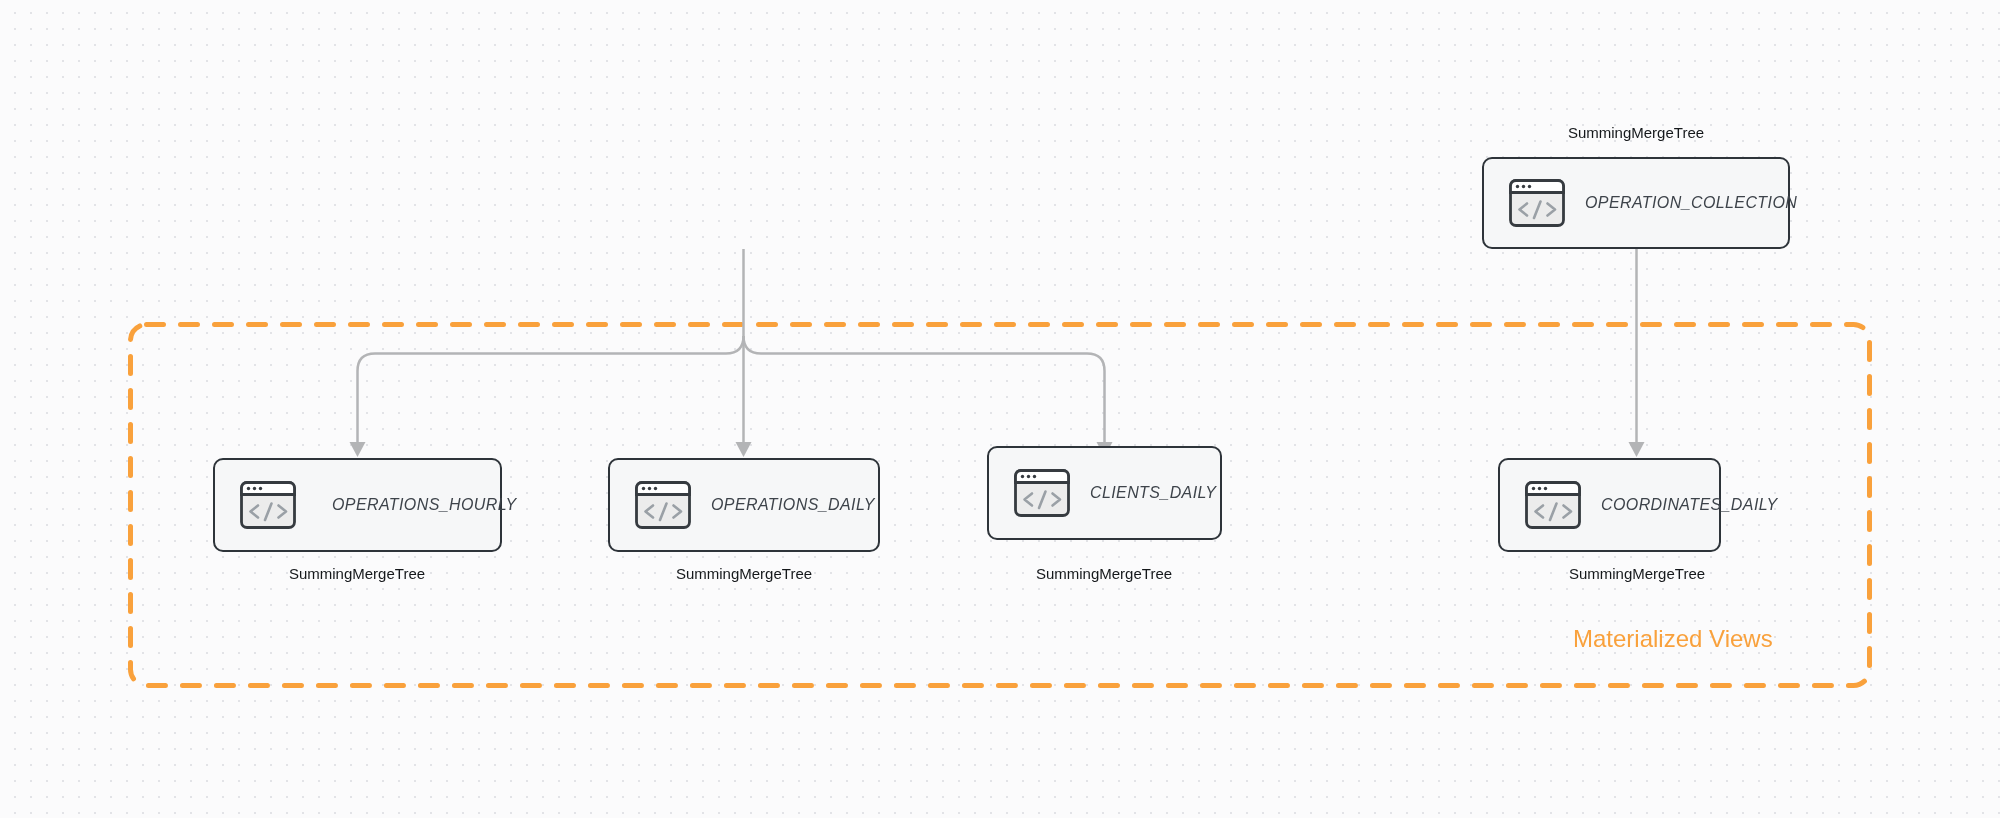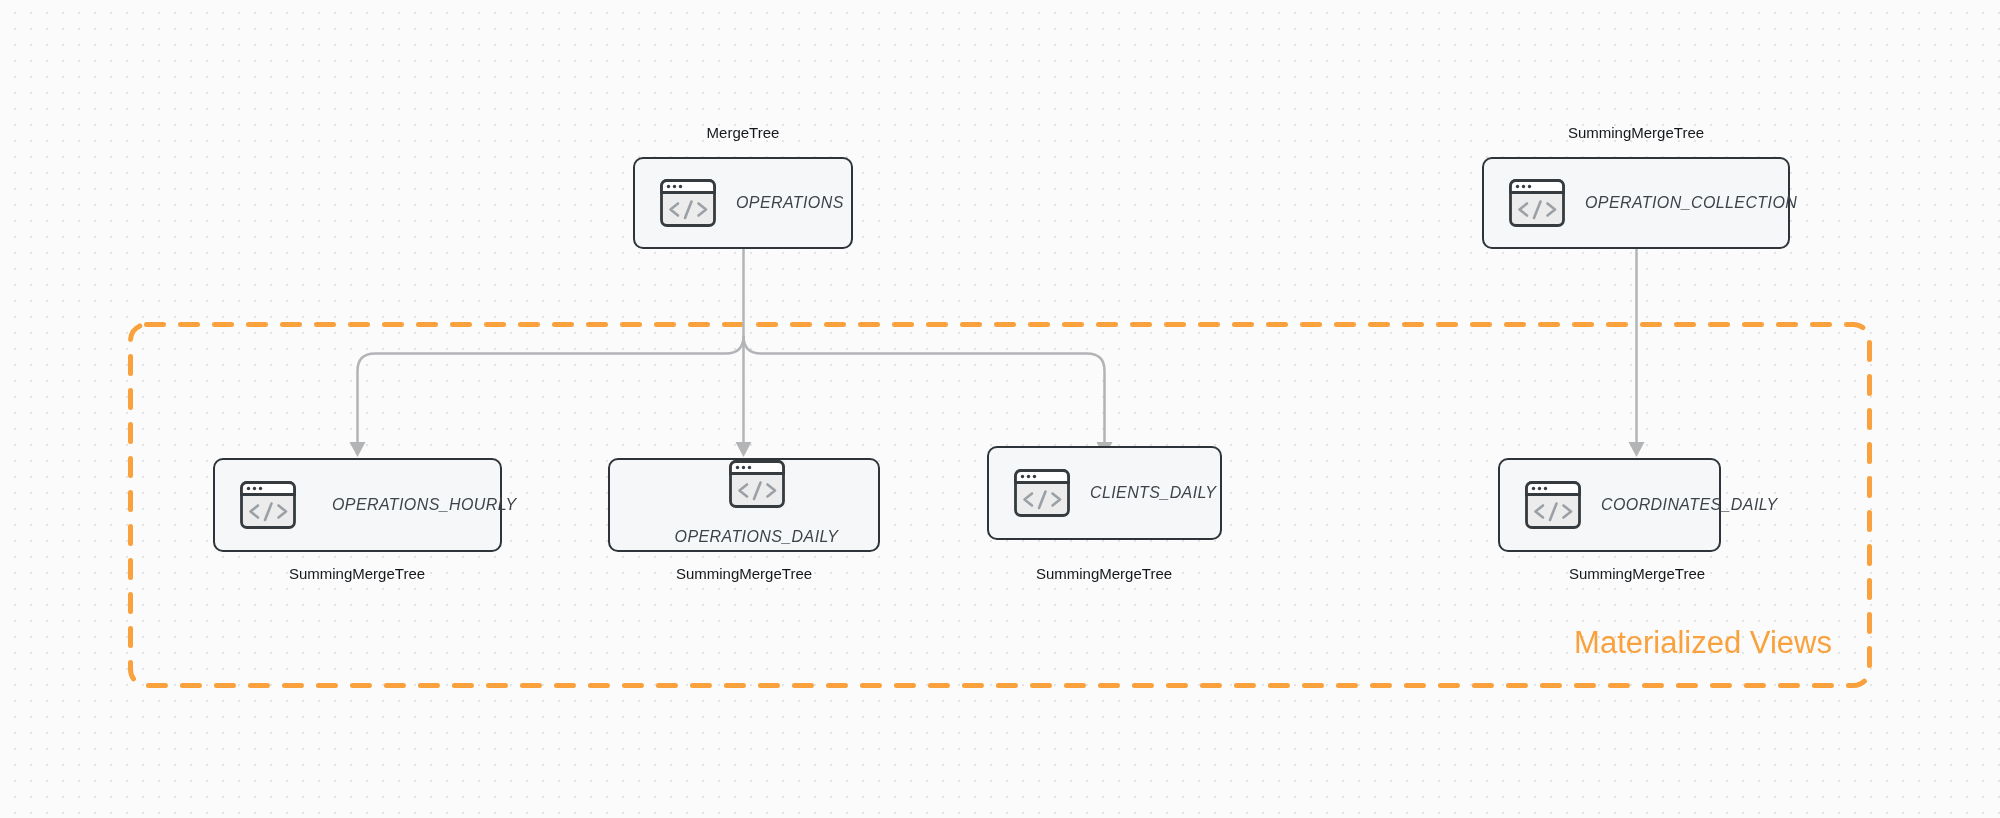--- a/index.html
+++ b/index.html
@@ -18,22 +18,22 @@
   }
   .node-title{
     font-style:italic;font-weight:500;color:#3d434a;
     font-size:16px;letter-spacing:0.4px;white-space:nowrap;
   }
   .engine-label{
     position:absolute;font-size:15px;color:#15181b;text-align:center;
     line-height:22px;height:22px;white-space:nowrap;
   }
   .group-label{
-    position:absolute;font-size:31px;font-weight:500;color:#f9a13c;
-    text-align:center;white-space:nowrap;
+    position:absolute;font-size:24px;font-weight:500;color:#f9a13c;
+    text-align:left;white-space:nowrap;
   }
   .node-icon{flex:0 0 auto;display:block;}
 </style>
 </head>
 <body>
 
 <div class="canvas">
 
   <svg class="overlay" width="2000" height="818" viewBox="0 0 2000 818">
 
@@ -45,34 +45,22 @@
     <path d="M743.5 336 Q743.5 353.5 726 353.5 L375 353.5 Q357.5 353.5 357.5 371 L357.5 443" fill="none" stroke="#b3b4b6" stroke-width="2.5"></path>
     <polygon points="349.5,442 365.5,442 357.5,457" fill="#b3b4b6"></polygon>
 
     <path d="M743.5 336 Q743.5 353.5 761 353.5 L1087 353.5 Q1104.5 353.5 1104.5 371 L1104.5 443" fill="none" stroke="#b3b4b6" stroke-width="2.5"></path>
     <polygon points="1096.5,442 1112.5,442 1104.5,457" fill="#b3b4b6"></polygon>
 
     <path d="M1636.5 249 L1636.5 443" fill="none" stroke="#b3b4b6" stroke-width="2.5"></path>
     <polygon points="1628.5,442 1644.5,442 1636.5,457" fill="#b3b4b6"></polygon>
   </svg>
 
-  <div class="engine-label" style="left:593px;top:122px;width:300px;">MergeTree</div>
   <div class="engine-label" style="left:1486px;top:122px;width:300px;">SummingMergeTree</div>
 
-  <div class="node" style="left:633px;top:157px;width:220px;height:92px;">
-    <svg class="node-icon" width="56" height="48" viewBox="0 0 56 48">
-      <rect x="1.5" y="1.5" width="53" height="45" rx="5.5" fill="#ececec" stroke="#363b40" stroke-width="2.8"></rect>
-      <path d="M1.5 13.5 V7 A5.5 5.5 0 0 1 7 1.5 H49 A5.5 5.5 0 0 1 54.5 7 V13.5 Z" fill="#ffffff" stroke="#363b40" stroke-width="2.8"></path>
-      <circle cx="8.5" cy="7.5" r="1.7" fill="#363b40"></circle>
-        <circle cx="14.5" cy="7.5" r="1.7" fill="#363b40"></circle>
-        <circle cx="20.5" cy="7.5" r="1.7" fill="#363b40"></circle>
-      <path d="M18 24.5 l-7.5 6 7.5 6 M31.5 22.5 l-6.5 16.5 M38.5 24.5 l7.5 6 -7.5 6" fill="none" stroke="#9aa0a6" stroke-width="2.6" stroke-linecap="round" stroke-linejoin="round"></path>
-    </svg>
-    <span class="node-title">OPERATIONS</span>
-  </div>
 
   <div class="node" style="left:1482px;top:157px;width:308px;height:92px;">
     <svg class="node-icon" width="56" height="48" viewBox="0 0 56 48">
       <rect x="1.5" y="1.5" width="53" height="45" rx="5.5" fill="#ececec" stroke="#363b40" stroke-width="2.8"></rect>
       <path d="M1.5 13.5 V7 A5.5 5.5 0 0 1 7 1.5 H49 A5.5 5.5 0 0 1 54.5 7 V13.5 Z" fill="#ffffff" stroke="#363b40" stroke-width="2.8"></path>
       <circle cx="8.5" cy="7.5" r="1.7" fill="#363b40"></circle>
         <circle cx="14.5" cy="7.5" r="1.7" fill="#363b40"></circle>
         <circle cx="20.5" cy="7.5" r="1.7" fill="#363b40"></circle>
       <path d="M18 24.5 l-7.5 6 7.5 6 M31.5 22.5 l-6.5 16.5 M38.5 24.5 l7.5 6 -7.5 6" fill="none" stroke="#9aa0a6" stroke-width="2.6" stroke-linecap="round" stroke-linejoin="round"></path>
     </svg>
@@ -84,21 +72,21 @@
       <rect x="1.5" y="1.5" width="53" height="45" rx="5.5" fill="#ececec" stroke="#363b40" stroke-width="2.8"></rect>
       <path d="M1.5 13.5 V7 A5.5 5.5 0 0 1 7 1.5 H49 A5.5 5.5 0 0 1 54.5 7 V13.5 Z" fill="#ffffff" stroke="#363b40" stroke-width="2.8"></path>
       <circle cx="8.5" cy="7.5" r="1.7" fill="#363b40"></circle>
         <circle cx="14.5" cy="7.5" r="1.7" fill="#363b40"></circle>
         <circle cx="20.5" cy="7.5" r="1.7" fill="#363b40"></circle>
       <path d="M18 24.5 l-7.5 6 7.5 6 M31.5 22.5 l-6.5 16.5 M38.5 24.5 l7.5 6 -7.5 6" fill="none" stroke="#9aa0a6" stroke-width="2.6" stroke-linecap="round" stroke-linejoin="round"></path>
     </svg>
     <span class="node-title">OPERATIONS_HOURLY</span>
   </div>
 
-  <div class="node" style="left:608px;top:458px;width:272px;height:94px;flex-direction:column;">
+  <div class="node" style="left:608px;top:458px;width:272px;height:94px;">
     <svg class="node-icon" width="56" height="48" viewBox="0 0 56 48">
       <rect x="1.5" y="1.5" width="53" height="45" rx="5.5" fill="#ececec" stroke="#363b40" stroke-width="2.8"></rect>
       <path d="M1.5 13.5 V7 A5.5 5.5 0 0 1 7 1.5 H49 A5.5 5.5 0 0 1 54.5 7 V13.5 Z" fill="#ffffff" stroke="#363b40" stroke-width="2.8"></path>
       <circle cx="8.5" cy="7.5" r="1.7" fill="#363b40"></circle>
         <circle cx="14.5" cy="7.5" r="1.7" fill="#363b40"></circle>
         <circle cx="20.5" cy="7.5" r="1.7" fill="#363b40"></circle>
       <path d="M18 24.5 l-7.5 6 7.5 6 M31.5 22.5 l-6.5 16.5 M38.5 24.5 l7.5 6 -7.5 6" fill="none" stroke="#9aa0a6" stroke-width="2.6" stroke-linecap="round" stroke-linejoin="round"></path>
     </svg>
     <span class="node-title">OPERATIONS_DAILY</span>
   </div>

